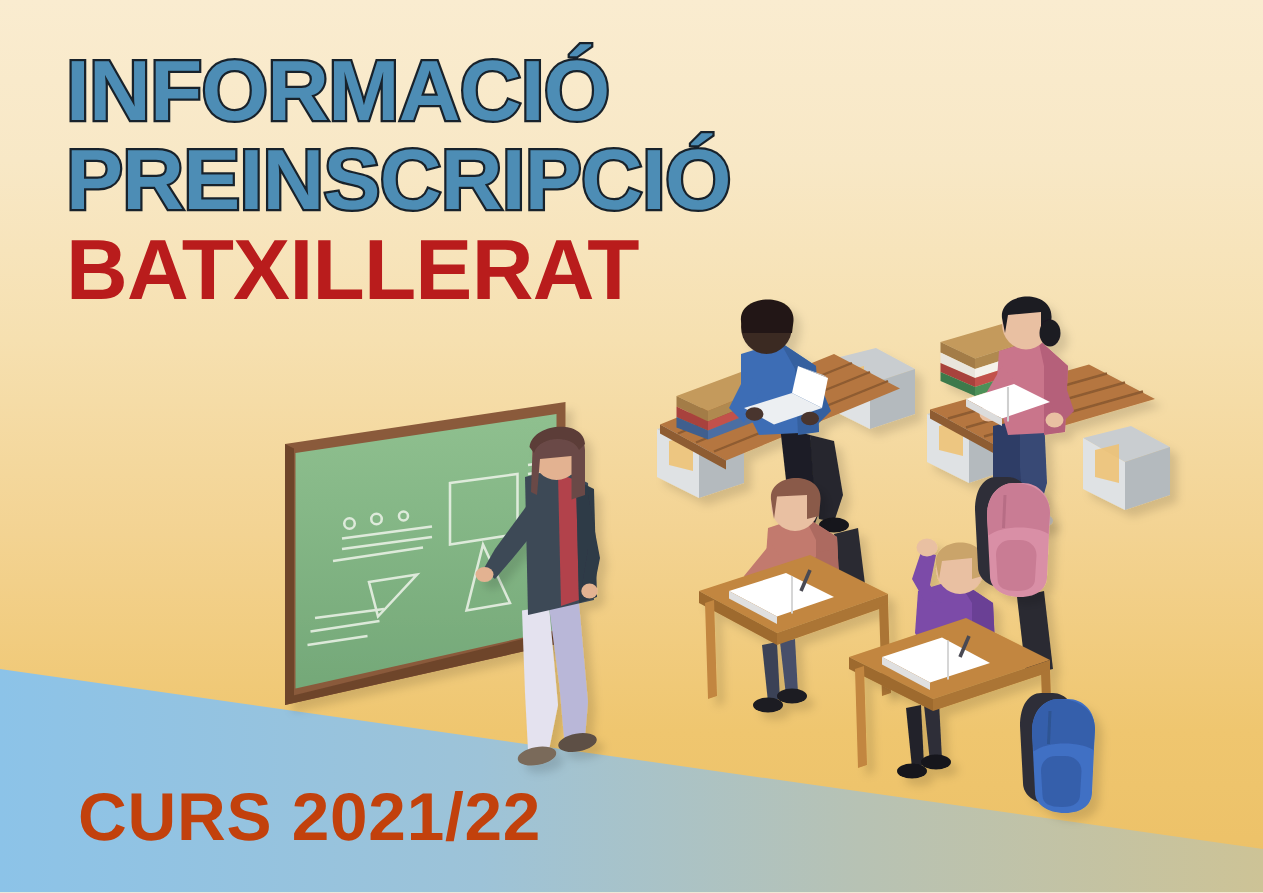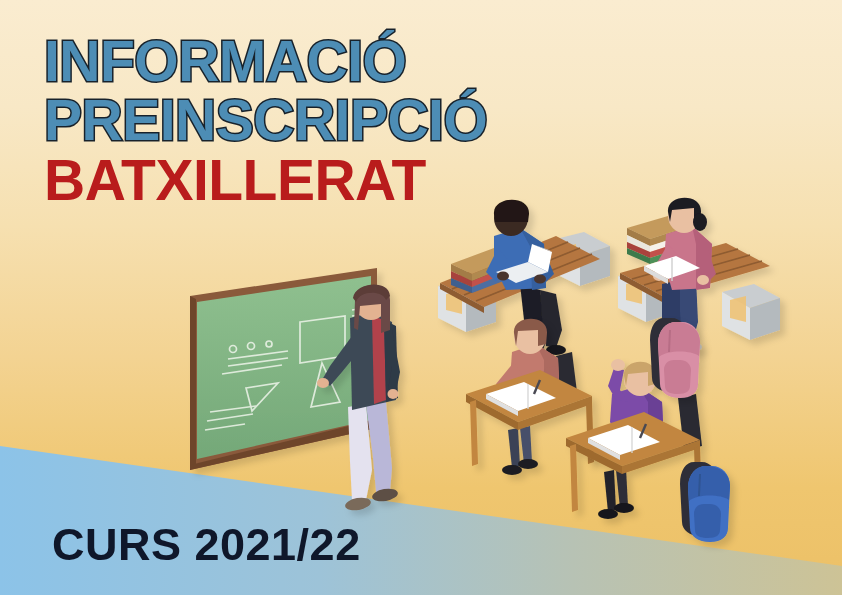--- a/index.html
+++ b/index.html
@@ -70,21 +70,21 @@
   }
 
   
   .year-caption {
     position: absolute;
     left: 52px;
     top: 519px;
     z-index: 30;
     font-size: 45px;
     font-weight: bold;
-    color: #0f172a;
+    color: #c2410c;
     letter-spacing: 0.5px;
     white-space: nowrap;
   }
 
   
   .illustration {
     position: absolute;
     inset: 0;
     z-index: 20;
   }

